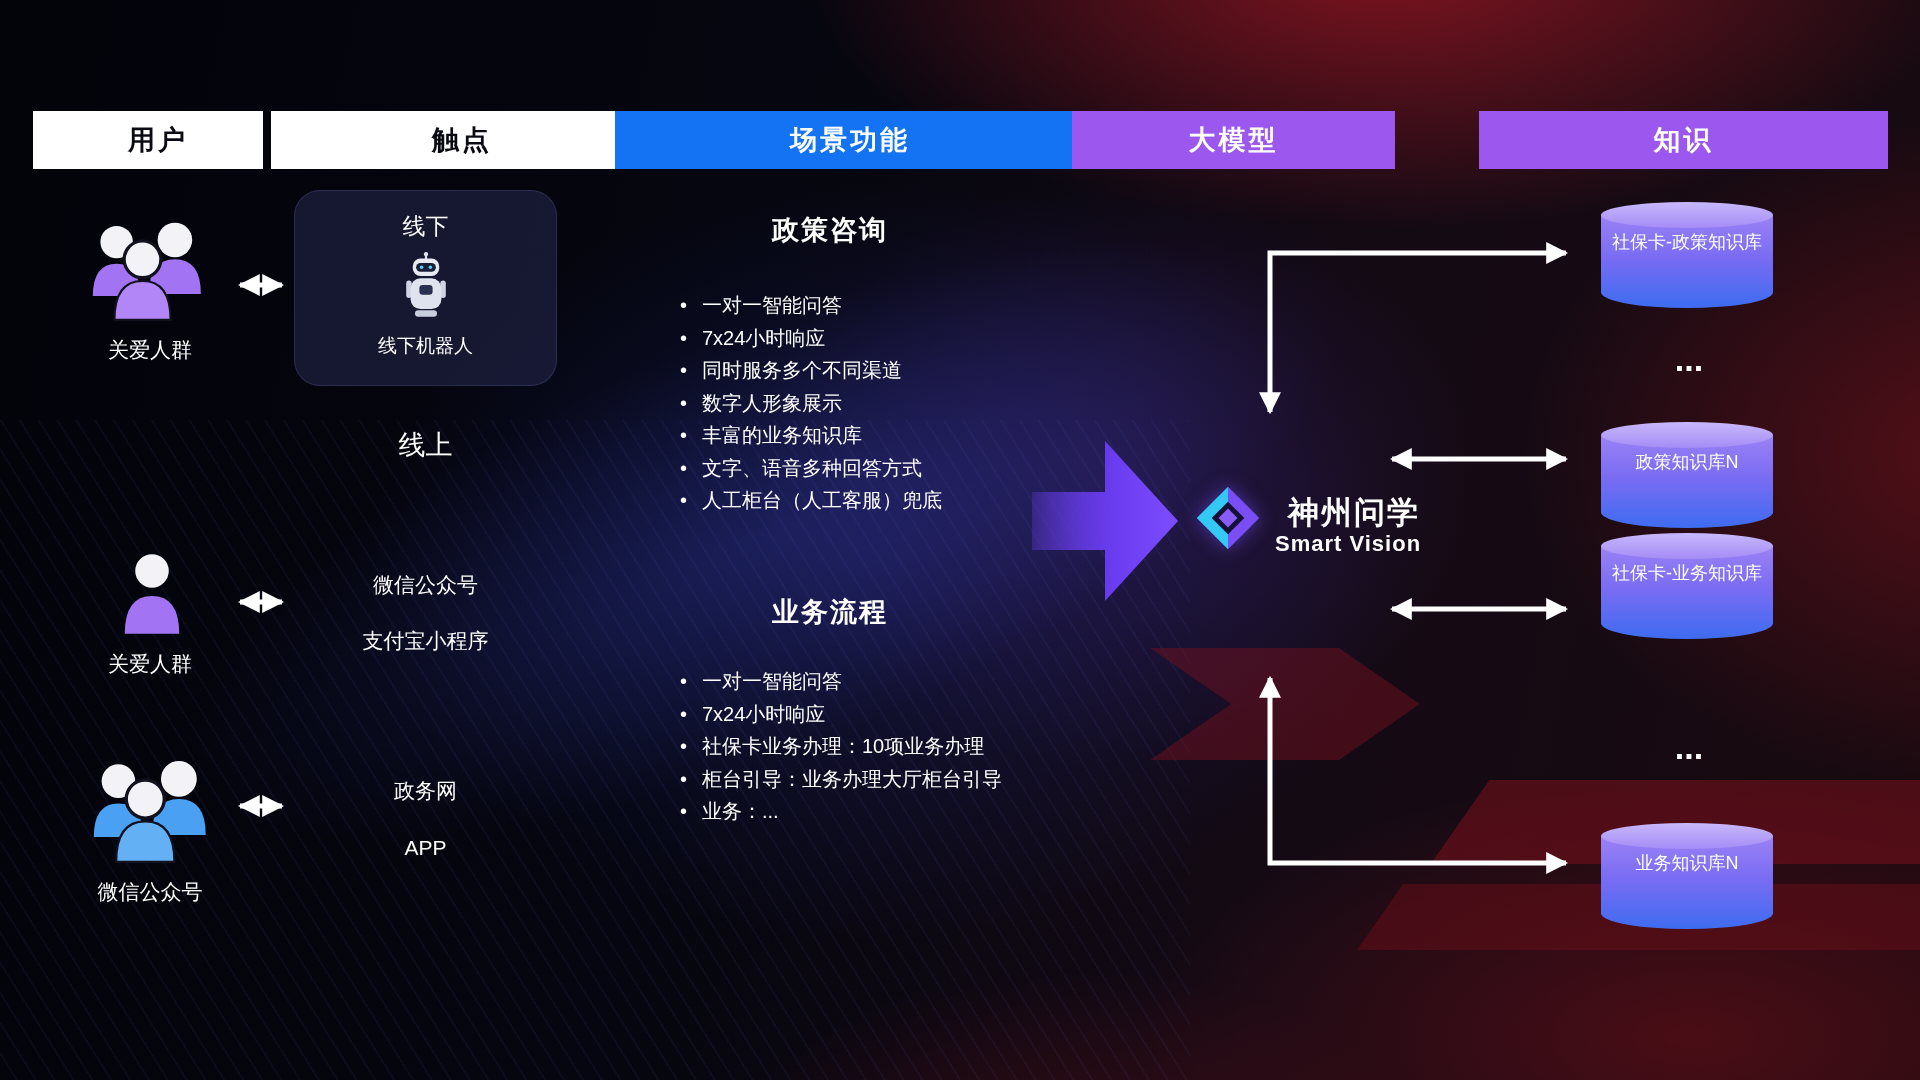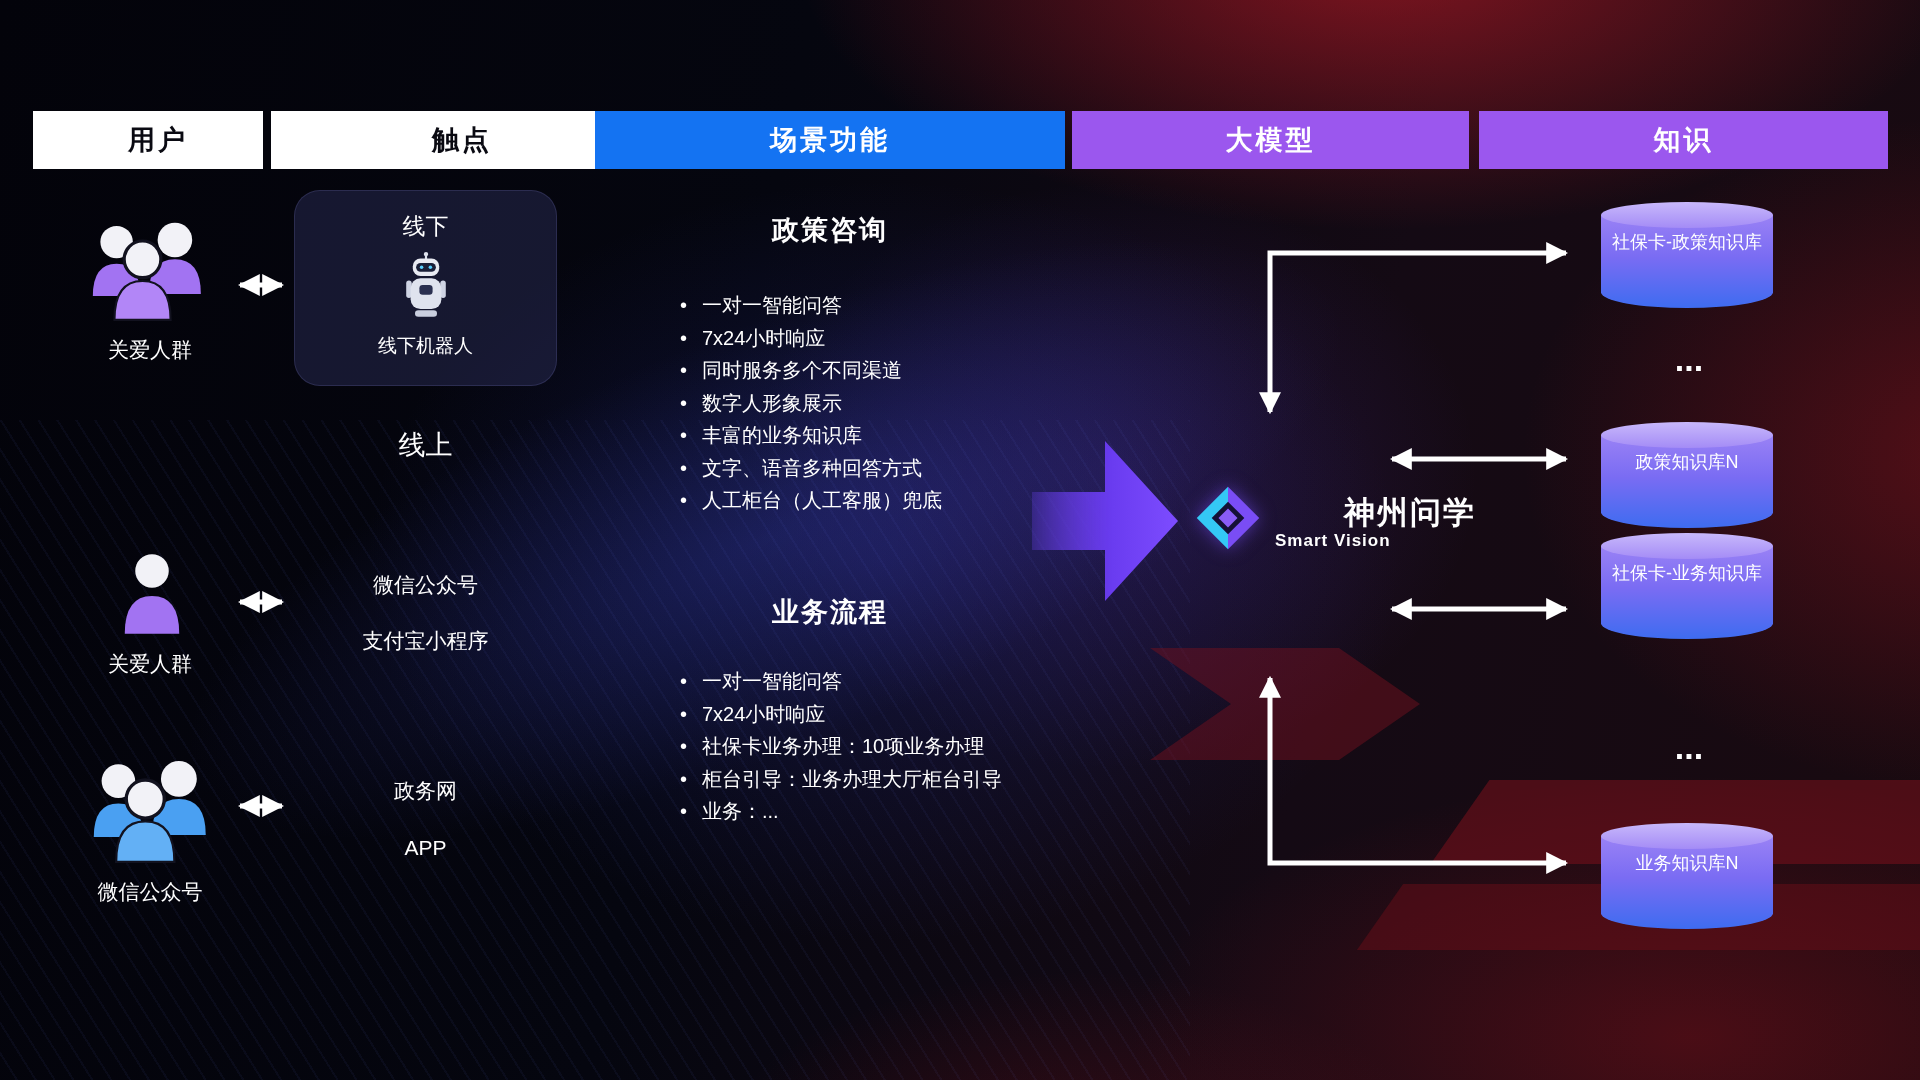--- a/index.html
+++ b/index.html
@@ -30,26 +30,26 @@
   .red-band-b { position:absolute; left:1380px; top:884px; width:660px; height:66px;
     transform:skewX(-35deg); background:#6a0e18; opacity:.5; z-index:0; }
   .red-chevron { position:absolute; left:1150px; top:648px; width:270px; height:112px;
     clip-path:polygon(0 0, 70% 0, 100% 50%, 70% 100%, 0 100%, 30% 50%);
     background:#70101e; opacity:.5; z-index:0; }
 
   
   .pill { position:absolute; top:111px; height:58px; display:flex; align-items:center;
     justify-content:center; font-size:27px; font-weight:700; letter-spacing:3px; z-index:3; }
   .pill-white { background:#ffffff; color:#0a0a12; }
-  .pill-blue { background:#1473f2; color:#fff; }
+  .pill-blue { background:#1473f2; color:#fff;margin-left:20px; }
   .pill-purple { background:#9b57ee; color:#fff; }
   #pill-users { left:33px; width:230px;padding-left:20px; }
   #pill-touch { left:271px; width:382px; }
   #pill-scenario { left:595px; width:470px; }
-  #pill-model { left:1072px; width:397px; }
+  #pill-model { left:1072px; width:323px; }
   #pill-knowledge { left:1479px; width:409px; }
 
   
   .usr-icon { position:absolute; z-index:3; }
   .usr-label { position:absolute; left:62px; width:176px; text-align:center; font-size:21px; z-index:3; }
 
   
   .tp-card { position:absolute; left:294px; top:190px; width:263px; height:196px;
     border-radius:26px; background:rgba(38,40,78,0.55);
     border:1px solid rgba(140,140,220,0.18); z-index:2; }
@@ -67,23 +67,23 @@
 
   
   .flow-arrow { position:absolute; left:1032px; top:430px; width:146px; height:182px; z-index:2;
     clip-path:polygon(0 34%, 50% 34%, 50% 6%, 100% 50%, 50% 94%, 50% 66%, 0 66%);
     background:linear-gradient(90deg, rgba(96,60,220,0.25) 0%, #6a3cf0 55%, #7d4cff 100%);
     filter:drop-shadow(0 0 14px rgba(110,70,240,0.5)); }
 
   
   .logo-diamond { position:absolute; left:1194px; top:484px; z-index:3;
     filter:drop-shadow(0 0 9px rgba(120,80,255,0.55)); }
-  .logo-name { position:absolute; left:1344px; top:492px; font-size:31px; font-weight:700;
+  .logo-name { position:absolute; left:1288px; top:492px; font-size:31px; font-weight:700;
     letter-spacing:2px; z-index:3; }
-  .logo-sub { position:absolute; left:1275px; top:531px; font-size:17px; font-weight:600;
+  .logo-sub { position:absolute; left:1275px; top:531px; font-size:22px; font-weight:600;
     letter-spacing:1px; z-index:3; }
 
   
   .db { position:absolute; left:1601px; width:172px; height:106px; z-index:3; }
   .db-top { position:absolute; top:0; left:0; right:0; height:26px; border-radius:50%;
     background:linear-gradient(180deg,#c8b8fb,#a48cf6); z-index:2; }
   .db-body { position:absolute; top:13px; left:0; right:0; bottom:0;
     background:linear-gradient(180deg,#9a82f5 0%, #7a6cf3 45%, #3e6cf0 100%);
     border-radius:0 0 88px 88px / 0 0 16px 16px; z-index:1; }
   .db-label { position:absolute; top:28px; left:8px; right:8px; text-align:center;

